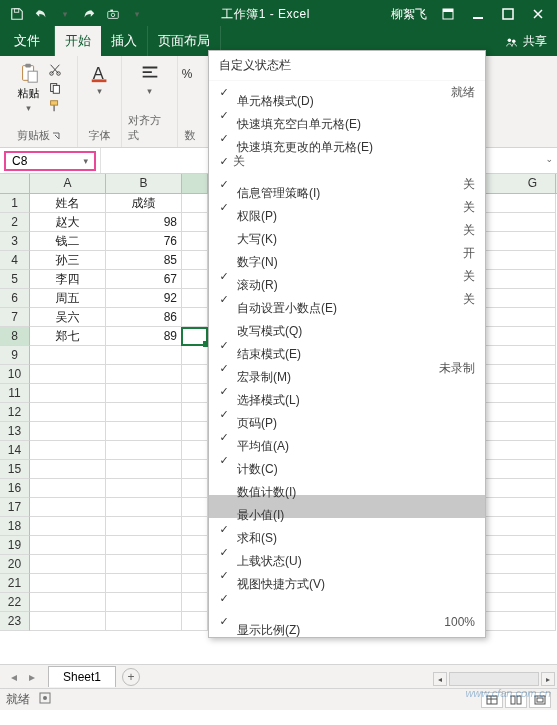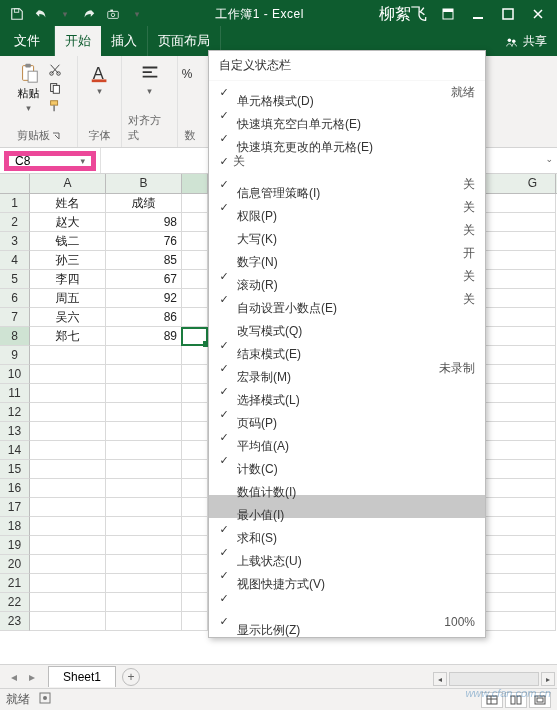--- a/index.html
+++ b/index.html
@@ -4,21 +4,21 @@
 <style>
 * { margin:0; padding:0; box-sizing:border-box; font-family:"Microsoft YaHei","Segoe UI",sans-serif; }
 body { width:557px; height:725px; background:#fff; overflow:hidden; position:relative; font-size:12px; }
 
 
 .titlebar { height:28px; background:#0e5c2f; color:#fff; display:flex; align-items:center; padding:0 4px; }
 .titlebar .qat { display:flex; gap:6px; align-items:center; padding-left:4px; }
 .titlebar .qat span { width:18px; height:18px; display:flex; align-items:center; justify-content:center; opacity:.9; }
 .titlebar .qat svg { width:14px; height:14px; fill:#fff; }
 .titlebar .doc { flex:1; text-align:center; font-size:12px; letter-spacing:.5px; }
-.titlebar .user { padding:0 6px; font-size:16px; }
+.titlebar .user { padding:0 6px; font-size:12px; }
 .titlebar .wbtn { width:30px; height:28px; display:flex; align-items:center; justify-content:center; }
 .titlebar .wbtn svg { width:12px; height:12px; fill:#fff; }
 
 
 .ribbon-tabs { height:28px; background:#0e5c2f; display:flex; color:#fff; align-items:flex-end; }
 .ribbon-tab { padding:6px 10px 6px; font-size:13px; border-right:1px solid rgba(255,255,255,.12); cursor:pointer; }
 .ribbon-tab.file { padding-left:14px; padding-right:14px; }
 .ribbon-tab.active { background:#f3f2f1; color:#0e5c2f; border:none; }
 .ribbon-share { margin-left:auto; padding:6px 10px; display:flex; align-items:center; gap:4px; }
 .ribbon-share svg{width:14px;height:14px;fill:#fff;}
@@ -31,21 +31,21 @@
 .rgroup .lbl svg{width:8px;height:8px;fill:#666;}
 .bigbtn { display:flex; flex-direction:column; align-items:center; gap:2px; padding:2px 4px; }
 .bigbtn svg { width:22px; height:22px; }
 .smallcol { display:flex; flex-direction:column; gap:2px; padding-top:2px;}
 .smallcol span{width:18px;height:16px;display:flex;align-items:center;justify-content:center;}
 .smallcol svg{width:14px;height:14px;}
 .dd{font-size:9px;color:#666;}
 
 
 .fbar { height:26px; border-bottom:1px solid #d4d4d4; display:flex; align-items:center; background:#fff;}
-.namebox { width:92px; height:20px; margin:12px 4px; border:5px solid #ec4899; background:#fff; display:flex; align-items:center; padding:0 6px; font-size:12px; }
+.namebox { width:92px; height:20px; margin:12px 4px; border:2px solid #ec4899; background:#fff; display:flex; align-items:center; padding:0 6px; font-size:12px; }
 .namebox .arr{margin-left:auto;font-size:9px;color:#666;}
 .fbar .rest{flex:1; border-left:1px solid #e1e1e1; height:100%; position:relative;}
 .fbar .expand{position:absolute;right:4px;top:6px;font-size:9px;color:#666;}
 
 
 .grid { position:relative; height:490px; overflow:hidden; background:#fff;}
 .colhdrs { display:flex; height:20px; background:#e8efe9; border-bottom:1px solid #bcbcbc;}
 .corner{width:30px;border-right:1px solid #bcbcbc;background:#e8efe9;}
 .colhdr{width:76px;text-align:center;line-height:19px;border-right:1px solid #bcbcbc;color:#333;font-size:12px;background:#e8efe9;}
 .colhdr.sel{background:#cfe3d3;}

